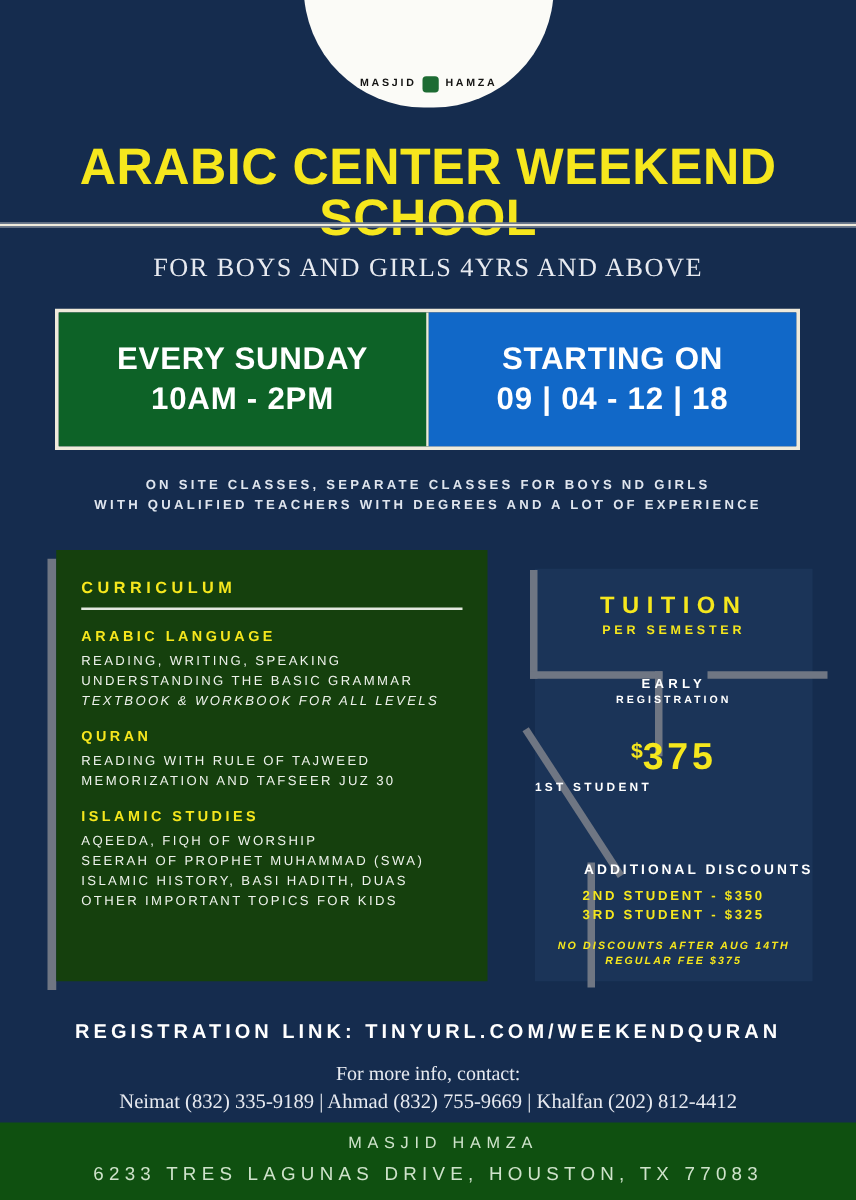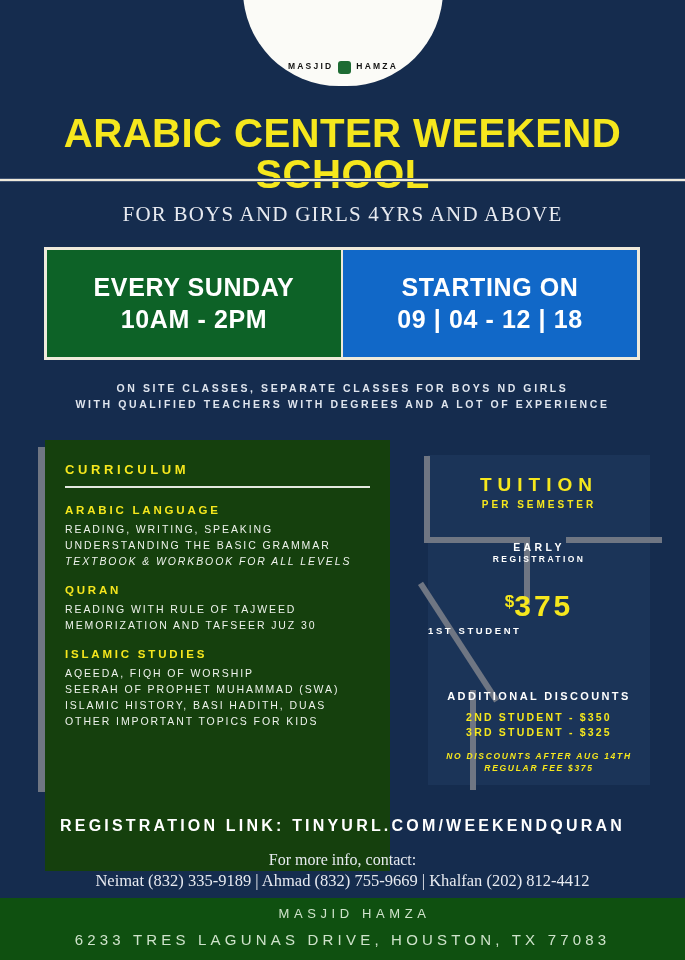--- a/index.html
+++ b/index.html
@@ -143,21 +143,21 @@
     top: 447px;
     width: 7px;
     height: 345px;
     background: #6f7683;
   }
   .curriculum {
     position: absolute;
     left: 45px;
     top: 440px;
     width: 345px;
-    height: 431px;
+    height: 345px;
     background: #15400d;
     padding: 22px 20px 0 20px;
   }
   .cur-title {
     color: #f6e71d;
     font-size: 13px;
     font-weight: bold;
     letter-spacing: 3.6px;
   }
   .cur-rule {
@@ -236,21 +236,21 @@
     text-align: center; color: #f6e71d; line-height: 1;
   }
   .price-currency { font-size: 17px; font-weight: bold; vertical-align: 9px; }
   .price-amount { font-size: 30px; font-weight: bold; letter-spacing: 3px; }
   .price-note {
     position: absolute; left: 428px; top: 625px; width: 222px;
     color: #ffffff;
     font-size: 9.5px; font-weight: bold; letter-spacing: 2.6px;
   }
   .disc-title {
-    position: absolute; left: 428px; top: 690px; width: 222px;
+    position: absolute; left: 448px; top: 690px; width: 222px;
     text-align: center; color: #ffffff;
     font-size: 11px; font-weight: bold; letter-spacing: 2.4px;
   }
   .disc-lines {
     position: absolute; left: 428px; top: 710px; width: 222px;
     text-align: center; color: #f6e71d;
     font-size: 10.5px; font-weight: bold; letter-spacing: 2.2px;
     line-height: 15px;
   }
   .disc-foot {

